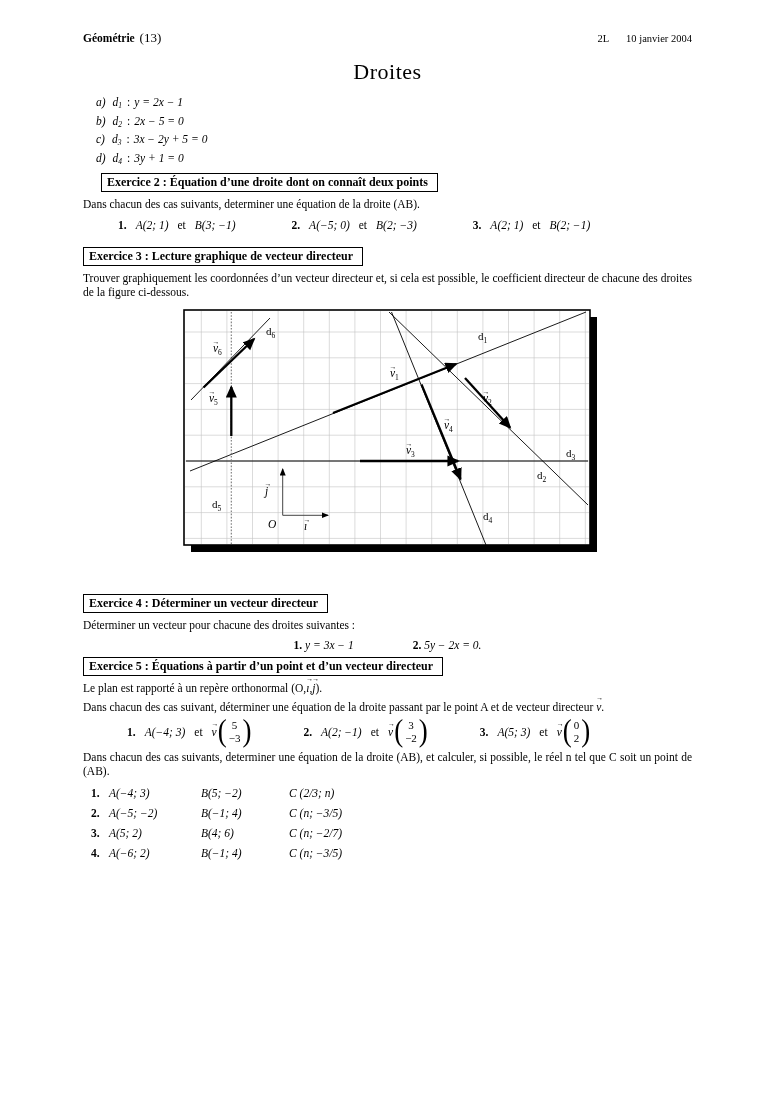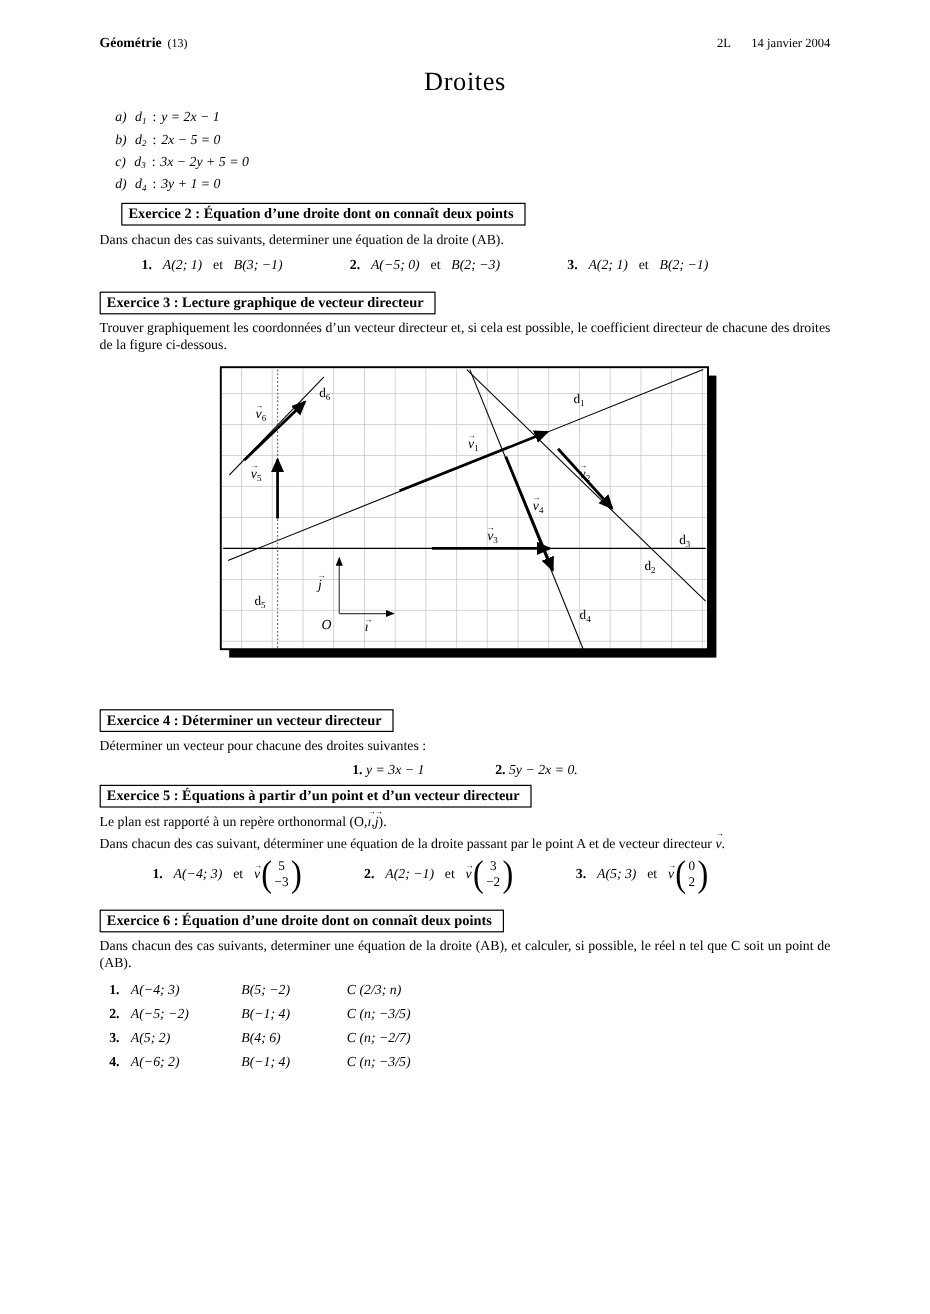--- a/index.html
+++ b/index.html
@@ -1,21 +1,21 @@
 <!DOCTYPE html>
 <html><head>
 <meta charset="utf-8">
 <style>
   html,body{margin:0;padding:0;background:#fff;}
   body{width:775px;height:1095px;font-family:"Liberation Serif",serif;font-size:11.5px;color:#000;overflow:hidden;}
   .page{box-sizing:border-box;width:775px;padding:30px 83px 0 83px;}
   
   .hdr{display:flex;justify-content:space-between;align-items:baseline;font-size:11.5px;}
   .course{font-weight:bold;}
-  .coursenum{font-weight:normal;font-size:10px;margin-left:2px;}
+  .coursenum{font-weight:normal;font-size:13px;margin-left:2px;}
   .hdr-right span{margin-left:14px;font-size:10.5px;}
   .doc-title{text-align:center;font-size:22px;font-weight:normal;margin:13px 0 11px 0;letter-spacing:0.5px;}
   
   .exbox{display:inline-block;border:1px solid #000;padding:2px 9px 3px 5px;font-weight:bold;font-size:12px;}
   .exwrap{line-height:1;}
   p.para{margin:5px 0 4px 0;line-height:1.23;text-align:justify;}
   .m{font-style:italic;}
   .num{font-weight:bold;}
   sub{font-size:7.5px;vertical-align:-2px;line-height:0;font-style:italic;}
   
@@ -65,21 +65,21 @@
 
 <div class="page">
 
   <div class="hdr">
     <div>
       <span class="course">Géométrie</span>
       <span class="coursenum">(13)</span>
     </div>
     <div class="hdr-right">
       <span>2L</span>
-      <span>14 janvier 2004</span>
+      <span>10 janvier 2004</span>
     </div>
   </div>
 
   <div class="doc-title">Droites</div>
 
   <div class="lst">
     <div class="row">
       <span class="tag">a)</span><span class="m"><span>d</span><sub>1</sub></span><span class="colon">:</span><span class="m">y = 2x − 1</span>
     </div>
     <div class="row">
@@ -249,23 +249,20 @@
           <span class="paren">(</span>
           <span class="col">
             <span>0</span>
             <span>2</span>
           </span>
           <span class="paren">)</span>
         </span>
       </span>
   </div>
 
-  <div class="exwrap mt-ex6">
-    <span class="exbox">Exercice 6 :  Équation d’une droite dont on connaît deux points</span>
-  </div>
   <p class="para">Dans chacun des cas suivants, determiner une équation de la droite (AB), et calculer, si possible, le réel n tel que C soit un point de (AB).</p>
   <div>
     <div class="ex6row">
         <span class="num">1.</span>
         <span class="ca m">A(−4; 3)</span>
         <span class="cb m">B(5; −2)</span>
         <span class="m">C (2/3; n)</span>
       </div>
     <div class="ex6row">
         <span class="num">2.</span>

